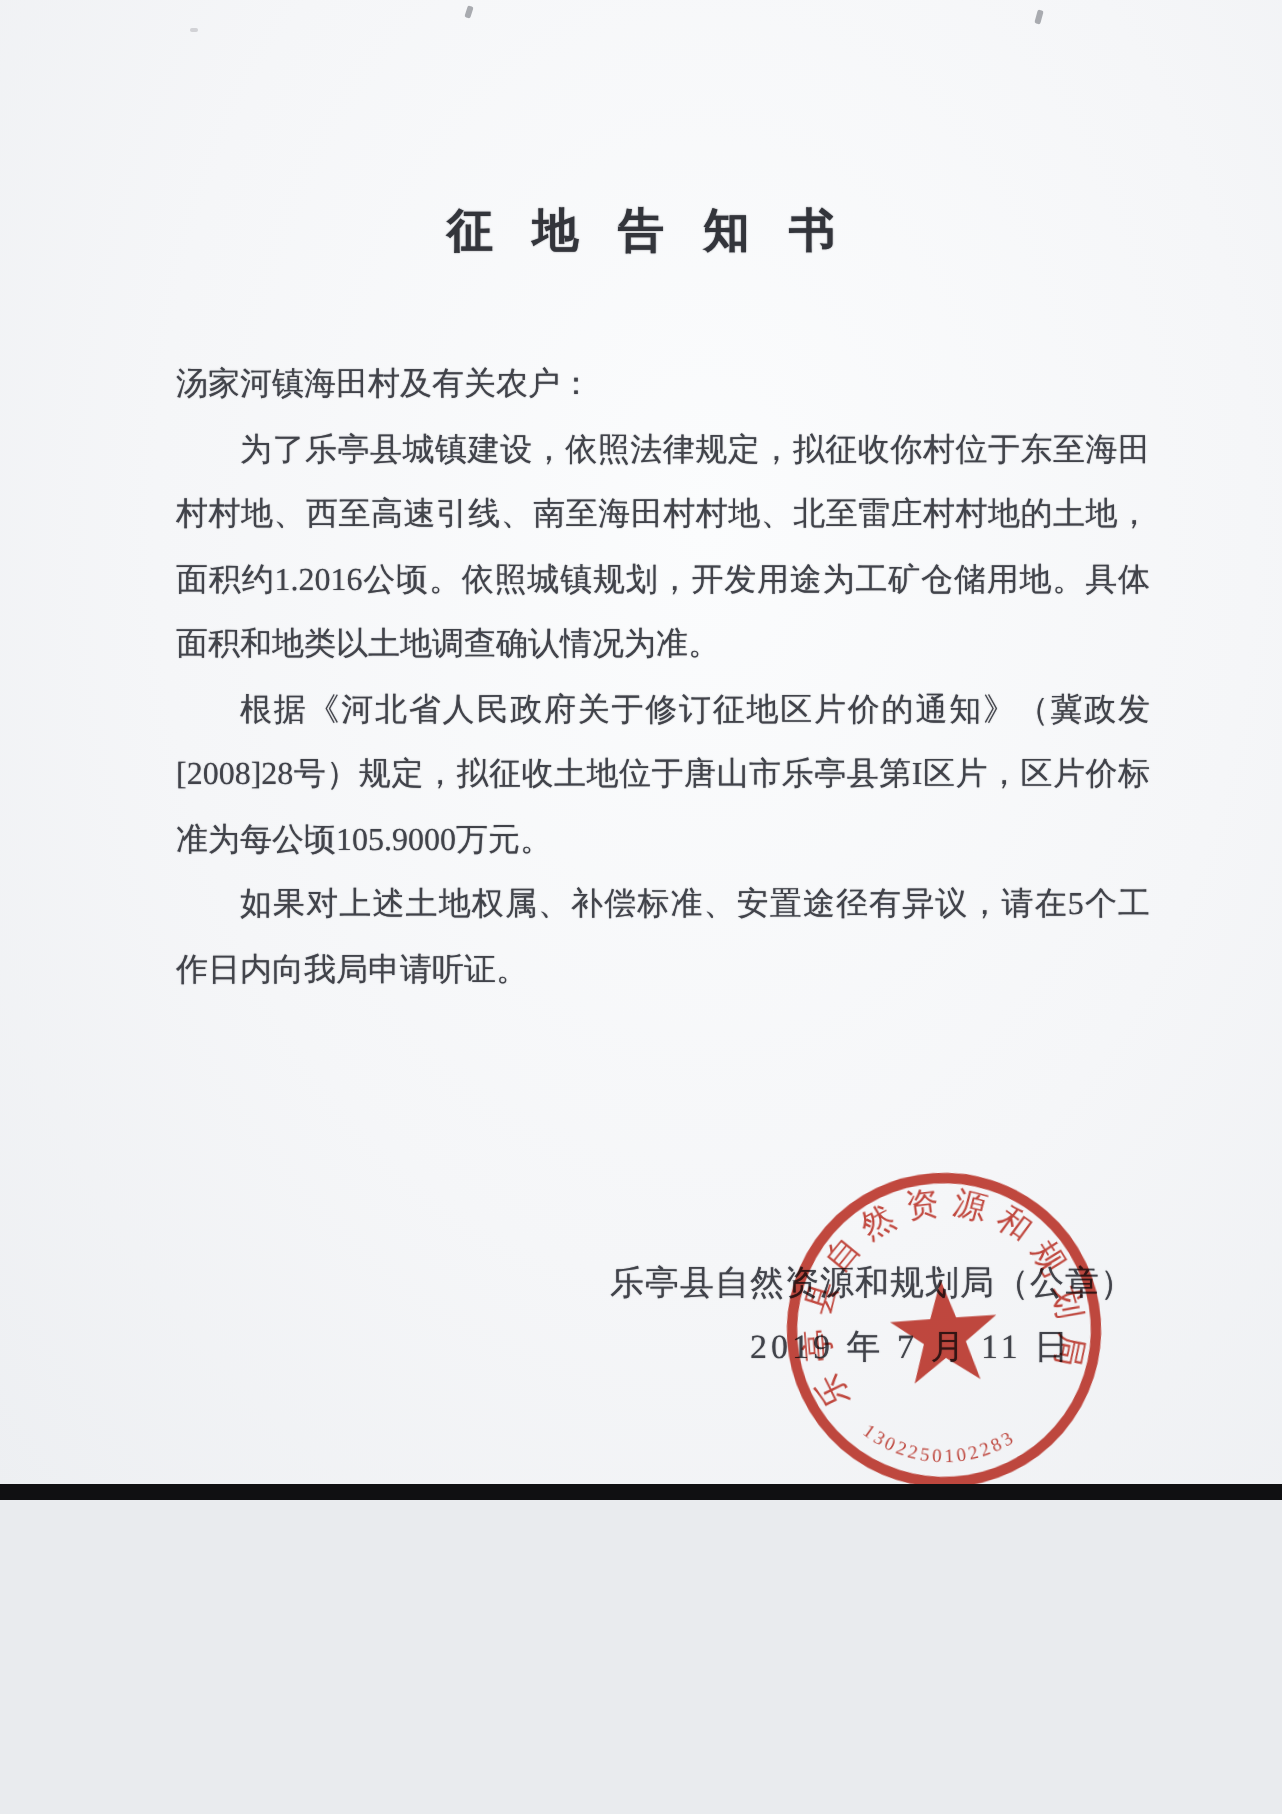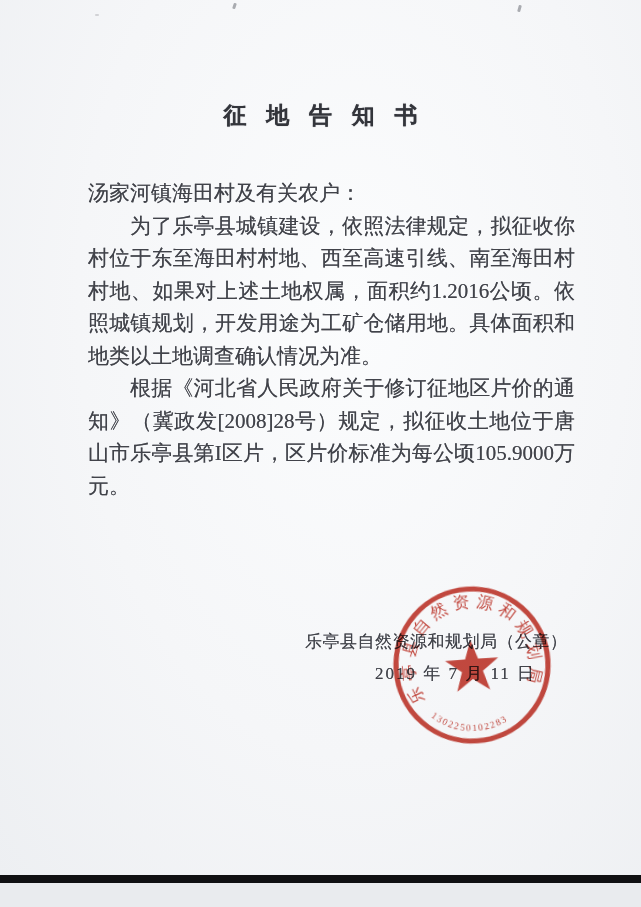--- a/index.html
+++ b/index.html
@@ -2,37 +2,37 @@
 <html><head>
 <meta charset="utf-8">
 <style>
   html,body{margin:0;padding:0;}
   body{
     width:641px;height:907px;overflow:hidden;
     font-family:"Liberation Serif","DejaVu Serif",serif;
     background:#e9ebee;
   }
   .page{
-    position:relative;width:641px;height:883px;overflow:hidden;
+    position:relative;width:641px;height:750px;overflow:hidden;
     background:radial-gradient(ellipse at 55% 35%, #fbfcfd 0%, #f5f6f8 55%, #edeff2 100%);
   }
   .speck{position:absolute;background:#6a6d74;opacity:.55;border-radius:1px;}
   .speck.s1{left:233px;top:3px;width:3px;height:6px;transform:rotate(18deg);}
   .speck.s2{left:518px;top:5px;width:3px;height:7px;transform:rotate(15deg);}
   .speck.s3{left:95px;top:14px;width:4px;height:2px;opacity:.25;}
 
   .doc-title{
     position:absolute;left:0;top:100px;width:641px;
     text-align:center;font-size:23px;font-weight:bold;color:#33353b;
     letter-spacing:7px;padding-left:7px;box-sizing:border-box;
     text-shadow:0 0 .7px rgba(50,52,60,.85);
   }
   .body-text{
     position:absolute;left:88px;top:177px;width:487px;
-    font-size:21px;line-height:32.5px;color:#41434a;
+    font-size:16px;line-height:32.5px;color:#41434a;
     text-align:justify;text-justify:inter-ideograph;
     text-shadow:0 0 .6px rgba(62,64,72,.7);
   }
   .body-text p{margin:0;text-indent:2em;}
   .body-text p.addressee{text-indent:0;}
 
   .signature-line{
     position:absolute;left:305px;top:630px;font-size:17px;color:#41434a;
     letter-spacing:.5px;text-shadow:0 0 .6px rgba(62,64,72,.7);white-space:nowrap;
   }
@@ -58,22 +58,23 @@
 <div class="page">
 
   <div class="speck s1"></div>
   <div class="speck s2"></div>
   <div class="speck s3"></div>
 
   <div class="doc-title">征 地 告 知 书</div>
 
   <div class="body-text">
     <p class="addressee">汤家河镇海田村及有关农户：</p>
-    <p>为了乐亭县城镇建设，依照法律规定，拟征收你村位于东至海田村村地、西至高速引线、南至海田村村地、如果对上述土地权属，面积约1.2016公顷。依照城镇规划，开发用途为工矿仓储用地。具体面积和地类以土地调查确认情况为准。</p>
+    <p>为了乐亭县城镇建设，依照法律规定，拟征收你村位于东至海田村村地、西至高速引线、南至海田村村地、北至雷庄村村地的土地，面积约1.2016公顷。依照城镇规划，开发用途为工矿仓储用地。具体面积和地类以土地调查确认情况为准。</p>
     <p>根据《河北省人民政府关于修订征地区片价的通知》（冀政发[2008]28号）规定，拟征收土地位于唐山市乐亭县第I区片，区片价标准为每公顷105.9000万元。</p>
+    <p>如果对上述土地权属、补偿标准、安置途径有异议，请在5个工作日内向我局申请听证。</p>
   </div>
 
   <div class="signature-line">乐亭县自然资源和规划局（公章）</div>
   <div class="date-line">2019 年 7 月 11 日</div>
 
   <svg class="seal" viewBox="0 0 166 166">
     <defs>
       <path id="ringTextPath" d="M 35.5,116.3 A 58,58 0 1 1 130.5,116.3" fill="none"></path>
       <path id="codePath" d="M 36.3,129.7 A 66,66 0 0 0 129.7,129.7" fill="none"></path>
     </defs>

